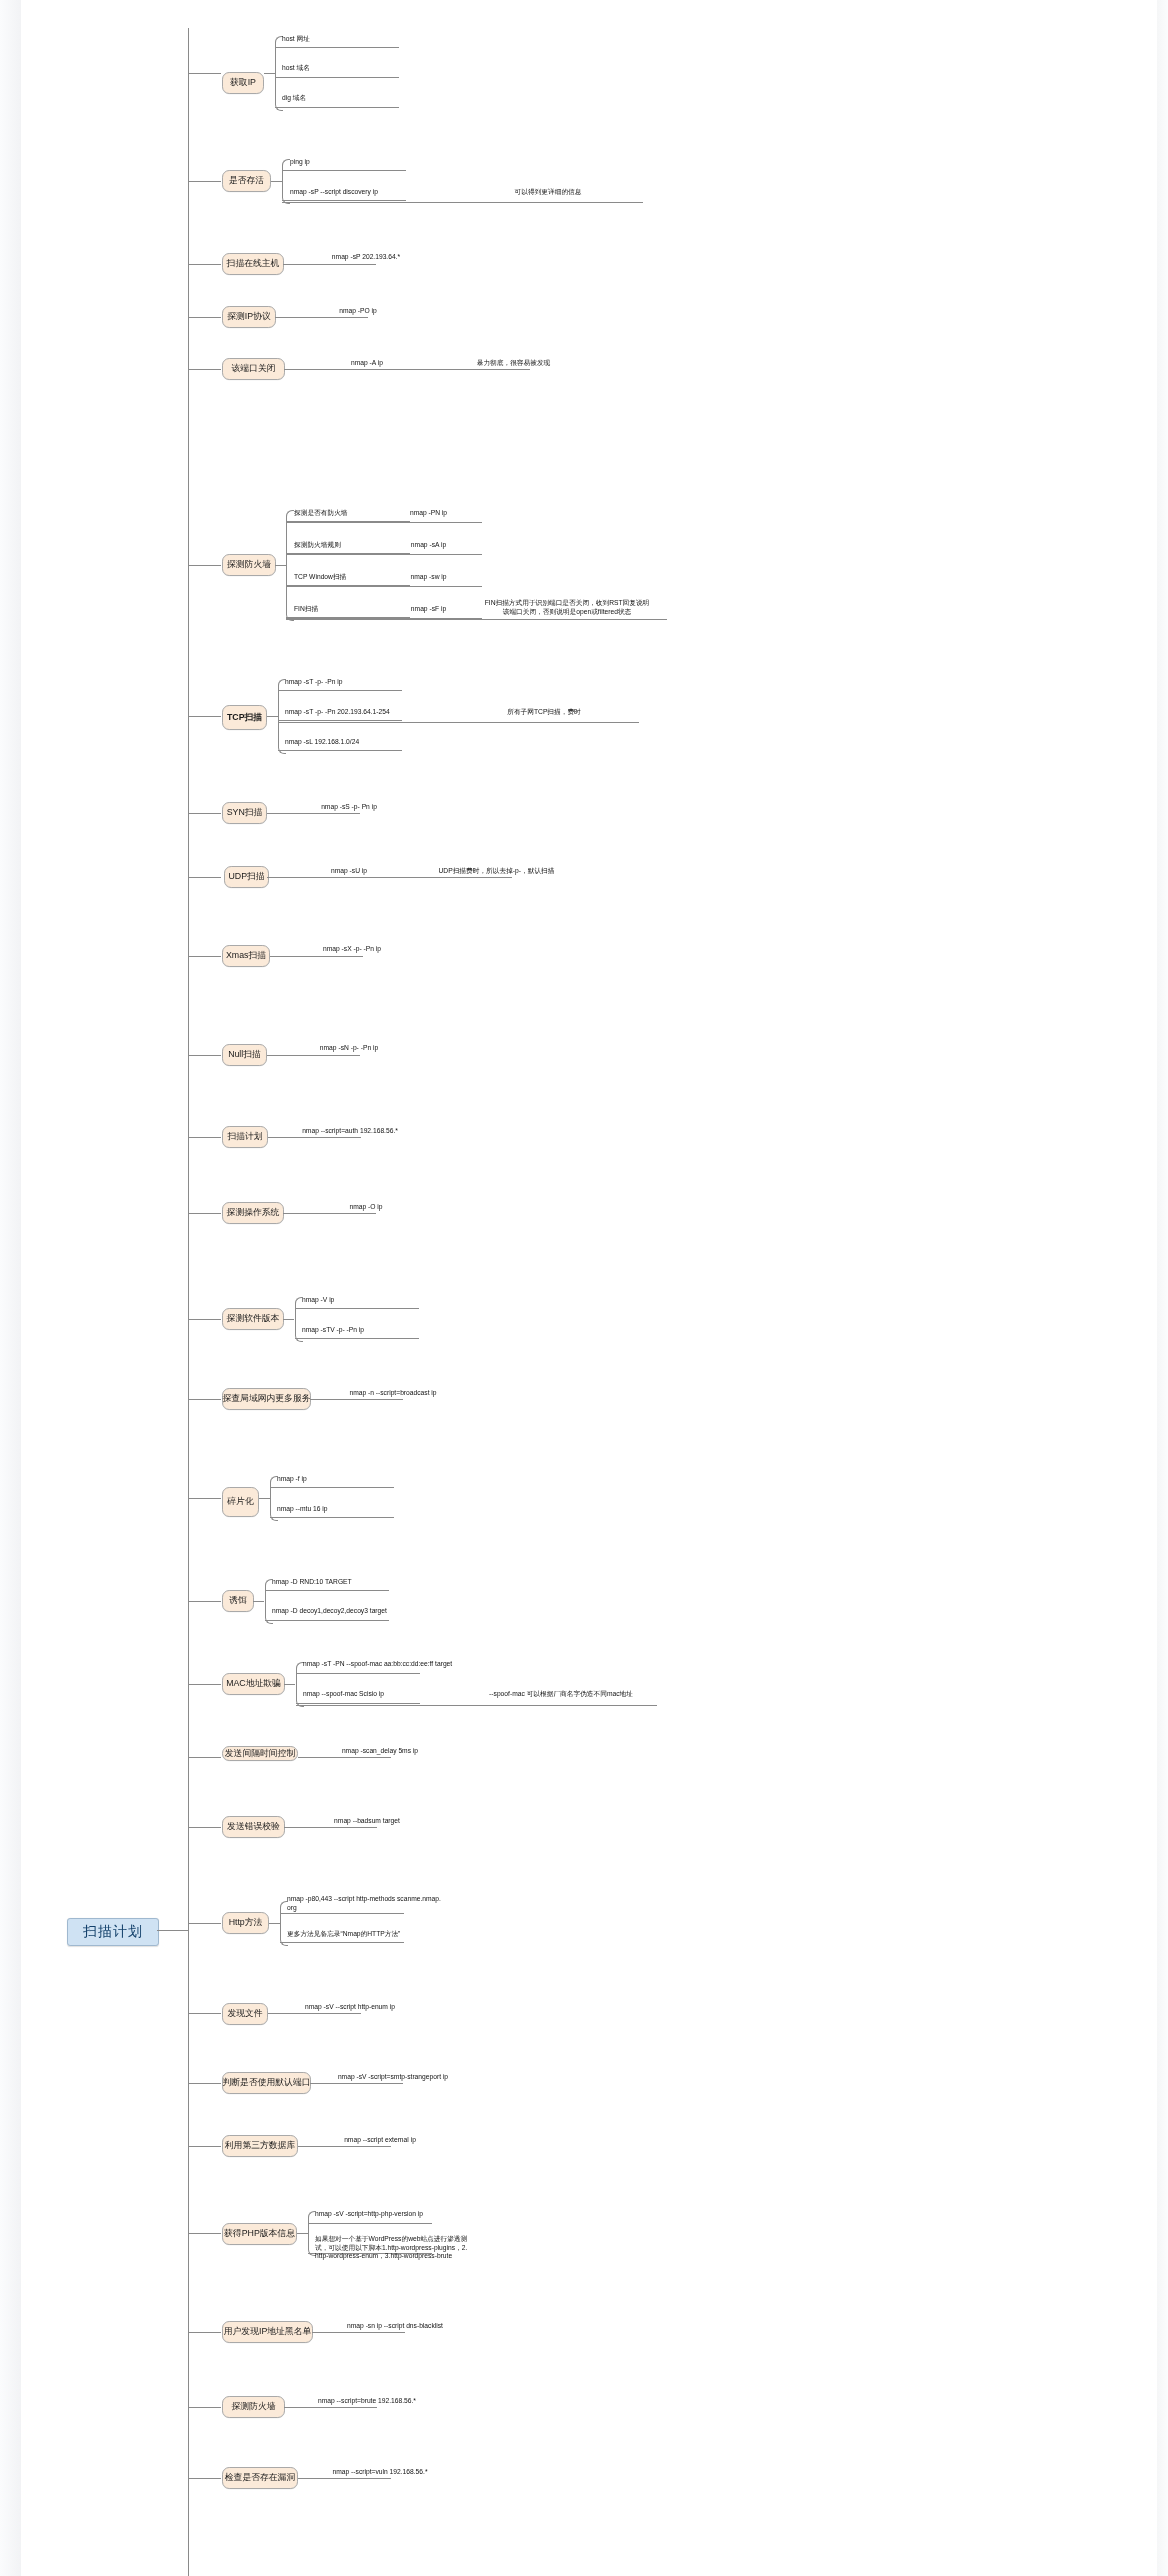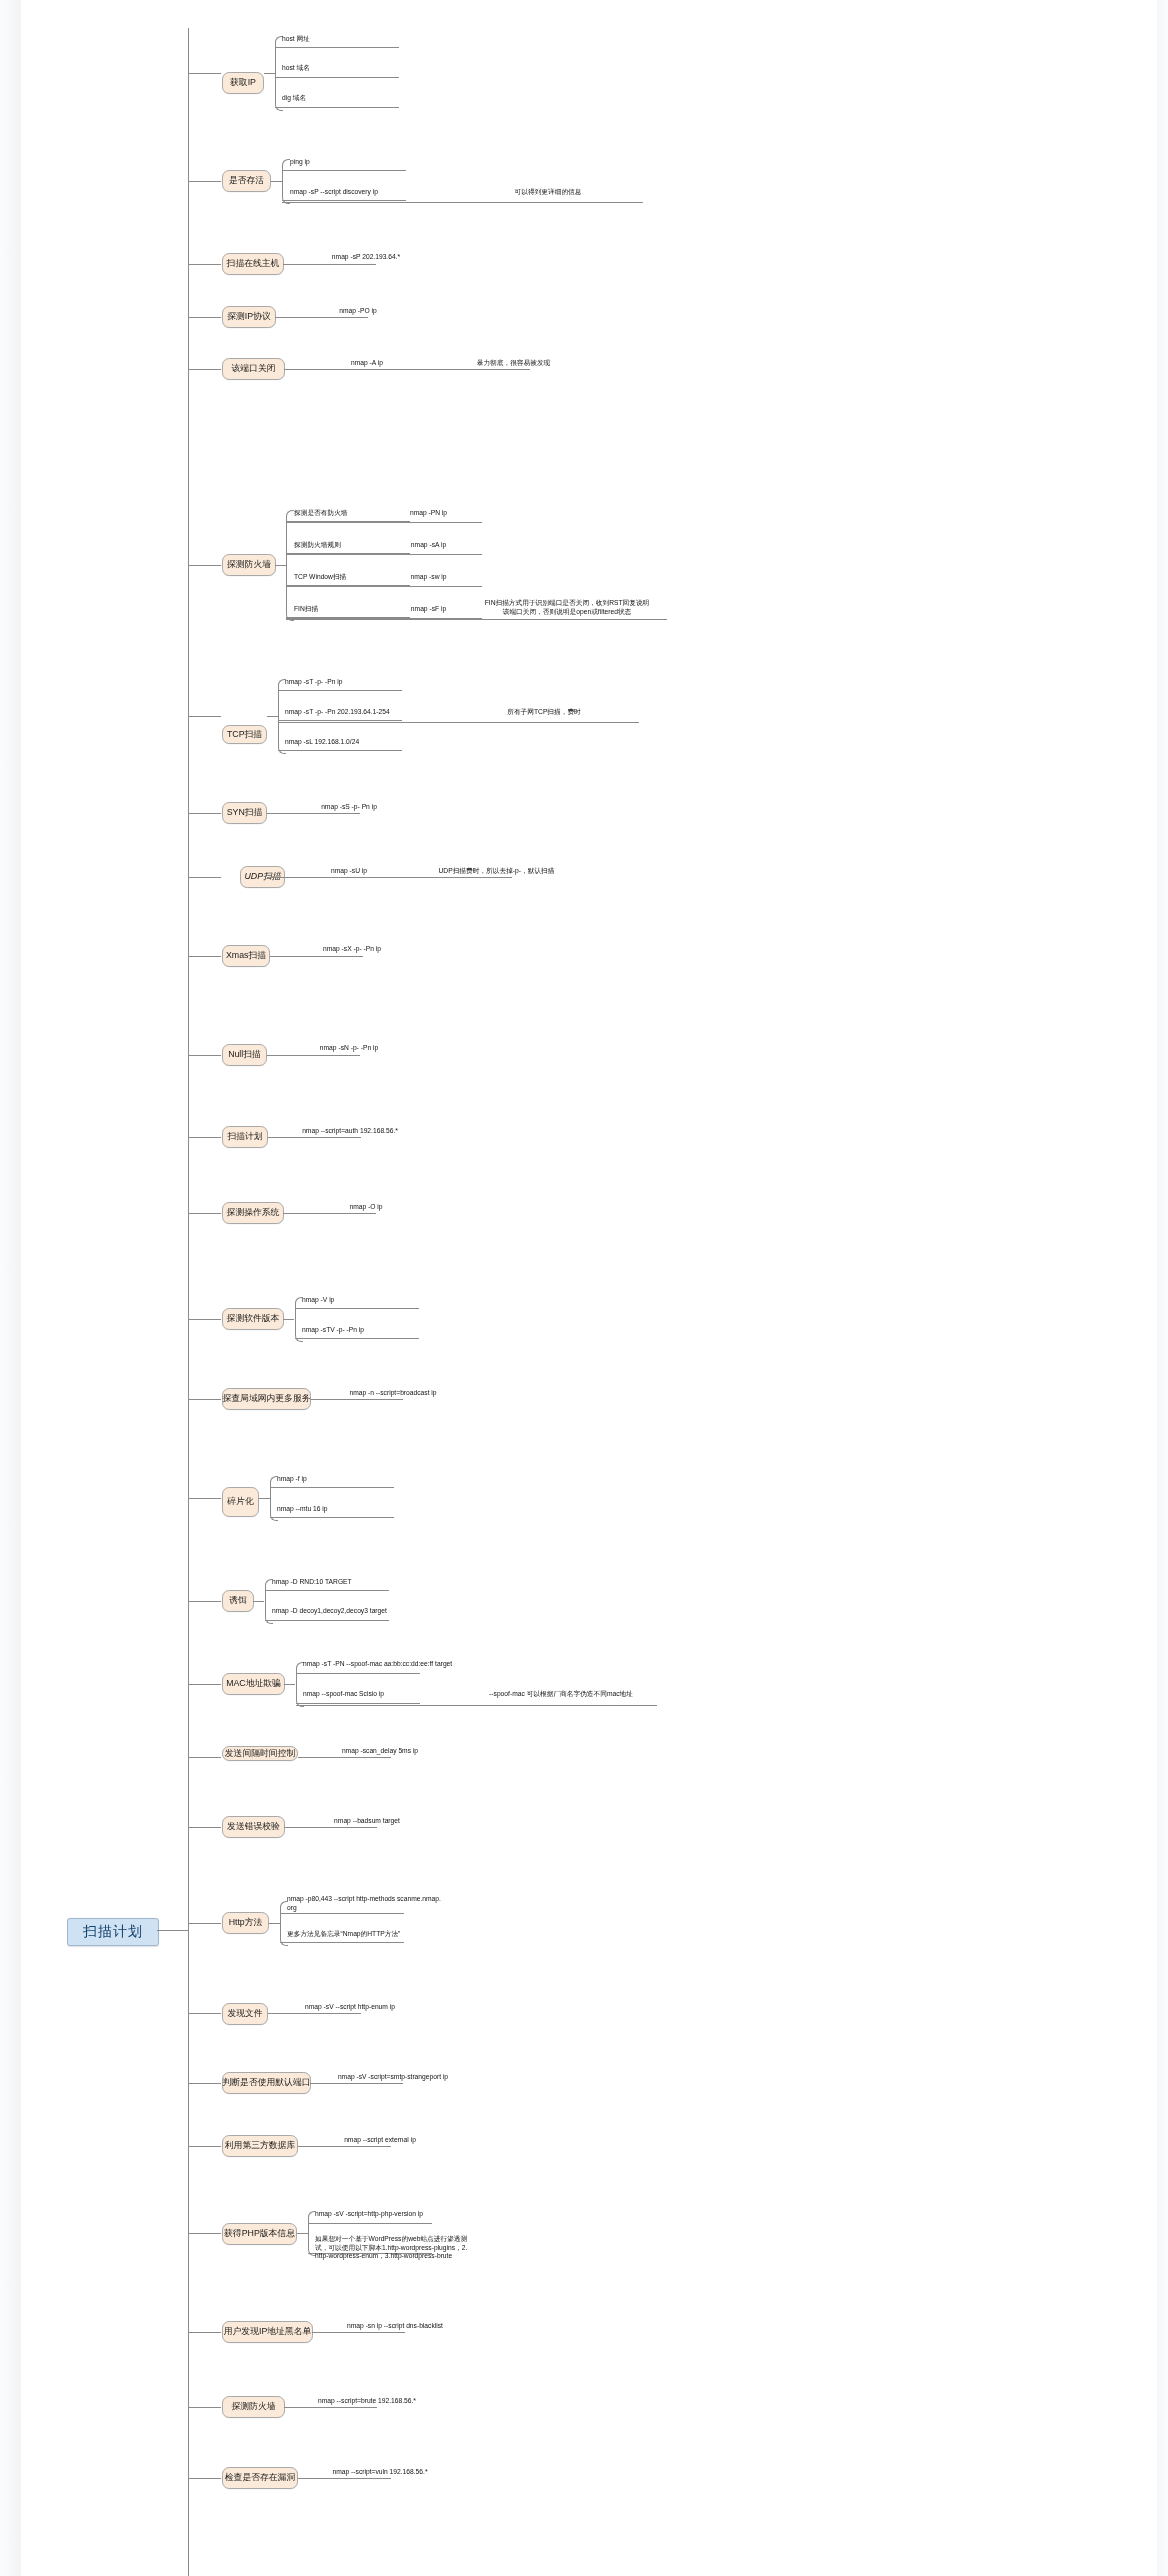--- a/index.html
+++ b/index.html
@@ -119,39 +119,39 @@
       <div class="lbl c" style="left: 382px; top: 573px; width: 93px;">nmap -sw ip</div>
       <div class="hl thin" style="left: 286px; top: 586px; width: 196px;"></div>
       <div class="hl thin" style="left: 286px; top: 617px; width: 124px;"></div>
       <div class="lbl l" style="left: 294px; top: 605px; width: 88px;">FIN扫描</div>
       <div class="lbl c" style="left: 382px; top: 605px; width: 93px;">nmap -sF ip</div>
       <div class="hl thin" style="left: 286px; top: 618px; width: 196px;"></div>
       <div class="lbl c" style="left: 482px; top: 599px; width: 170px;">FIN扫描方式用于识别端口是否关闭，收到RST回复说明
 该端口关闭，否则说明是open或filtered状态</div>
       <div class="hl thin" style="left: 286px; top: 619px; width: 381px;"></div>
       <div class="hl" style="left: 188px; top: 716px; width: 33px;"></div>
-      <div class="n1" style="left: 222px; top: 725px; width: 45px; height: 19px;">TCP扫描</div>
+      <div class="n1" style="left: 222px; top: 705px; width: 45px; height: 25px; font-weight: bold;">TCP扫描</div>
       <div class="hl" style="left: 267px; top: 716px; width: 11.3px;"></div>
       <div class="elb" style="left: 278px; top: 679px; width: 7.2px; height: 7.2px;"></div>
       <div class="vl" style="left: 278px; top: 686px; height: 60px;"></div>
       <div class="elb-bl" style="left: 278px; top: 746px; width: 7.2px; height: 7.2px;"></div>
       <div class="hl thin" style="left: 278px; top: 690px; width: 124px;"></div>
       <div class="lbl l" style="left: 285px; top: 678px; width: 170px;">nmap -sT -p- -Pn ip</div>
       <div class="hl thin" style="left: 278px; top: 720px; width: 124px;"></div>
       <div class="lbl l" style="left: 285px; top: 708px; width: 170px;">nmap -sT -p- -Pn 202.193.64.1-254</div>
       <div class="lbl c" style="left: 459px; top: 708px; width: 170px;">所有子网TCP扫描，费时</div>
       <div class="hl thin" style="left: 278px; top: 722px; width: 361px;"></div>
       <div class="hl thin" style="left: 278px; top: 750px; width: 124px;"></div>
       <div class="lbl l" style="left: 285px; top: 738px; width: 170px;">nmap -sL 192.168.1.0/24</div>
       <div class="hl" style="left: 188px; top: 813px; width: 33px;"></div>
       <div class="n1" style="left: 222px; top: 802px; width: 45px; height: 21.6px;">SYN扫描</div>
       <div class="hl" style="left: 267px; top: 813px; width: 93px;"></div>
       <div class="lbl c" style="left: 282px; top: 803px; width: 134px;">nmap -sS -p- Pn ip</div>
       <div class="hl" style="left: 188px; top: 877px; width: 33px;"></div>
-      <div class="n1" style="left: 240px; top: 866px; width: 45px; height: 21.6px; font-style: italic;">UDP扫描</div>
+      <div class="n1" style="left: 224px; top: 866px; width: 45px; height: 21.6px;">UDP扫描</div>
       <div class="hl" style="left: 267px; top: 877px; width: 93px;"></div>
       <div class="lbl c" style="left: 282px; top: 867px; width: 134px;">nmap -sU ip</div>
       <div class="lbl c" style="left: 419px; top: 867px; width: 155px;">UDP扫描费时，所以去掉-p-，默认扫描</div>
       <div class="hl thin" style="left: 357px; top: 877px; width: 155px;"></div>
       <div class="hl" style="left: 188px; top: 956px; width: 33px;"></div>
       <div class="n1" style="left: 222px; top: 945px; width: 48px; height: 21.6px;">Xmas扫描</div>
       <div class="hl" style="left: 270px; top: 956px; width: 93px;"></div>
       <div class="lbl c" style="left: 285px; top: 945px; width: 134px;">nmap -sX -p- -Pn ip</div>
       <div class="hl" style="left: 188px; top: 1055px; width: 33px;"></div>
       <div class="n1" style="left: 222px; top: 1044px; width: 45px; height: 21.6px;">Null扫描</div>

